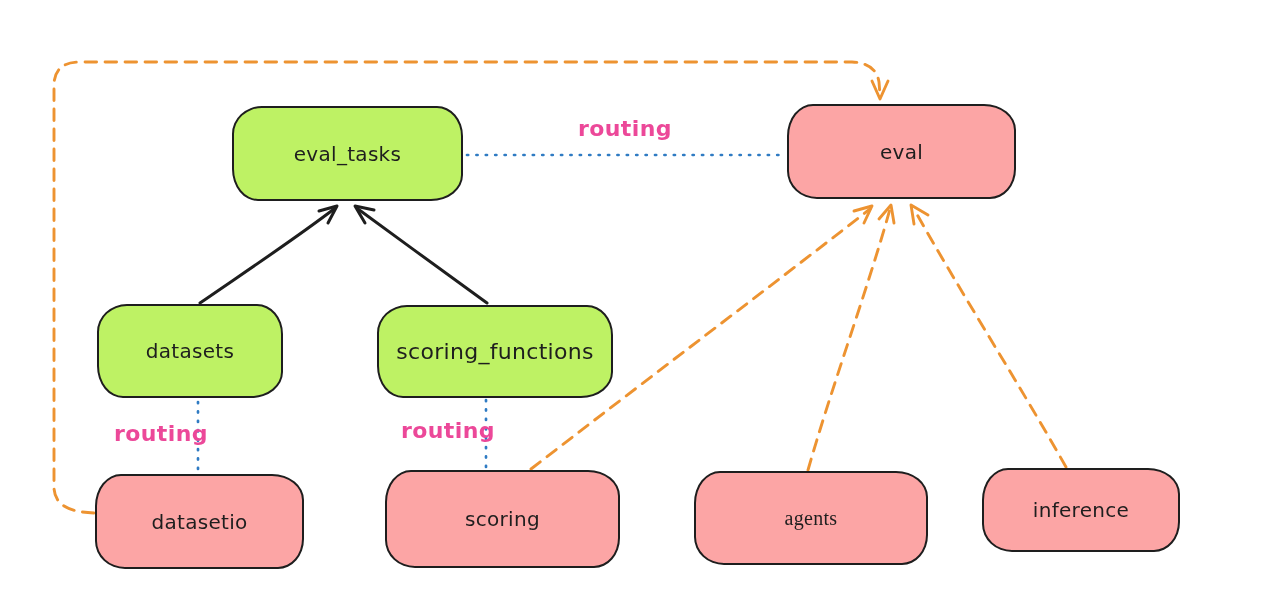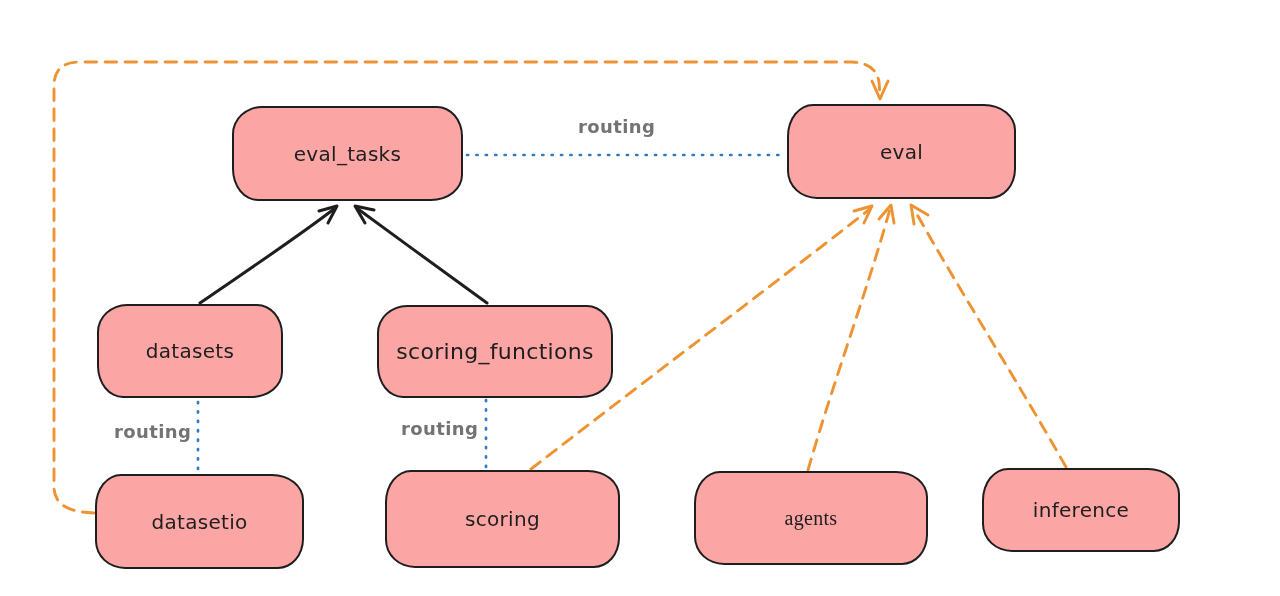--- a/index.html
+++ b/index.html
@@ -21,26 +21,26 @@
     position: absolute;
     display: flex;
     align-items: center;
     justify-content: center;
     border: 2.6px solid #1e1e1e;
     color: #1e1e1e;
     font-size: 20px;
     letter-spacing: 0.3px;
     box-sizing: border-box;
   }
-  .node.blue  { background: #fca5a5; border-radius: 30px 26px 32px 26px / 28px 30px 26px 32px; }
+  .node.blue  { background: #bef264; border-radius: 30px 26px 32px 26px / 28px 30px 26px 32px; }
   .node.green { background: #fca5a5; border-radius: 26px 32px 26px 30px / 32px 26px 30px 28px; }
   .edge-label {
     position: absolute;
-    color: #737373;
-    font-size: 18px;
+    color: #ec4899;
+    font-size: 22px;
     font-weight: 600;
     letter-spacing: 0.4px;
     white-space: nowrap;
   }
 </style>
 </head>
 <body>
 
 <div class="canvas">
 

